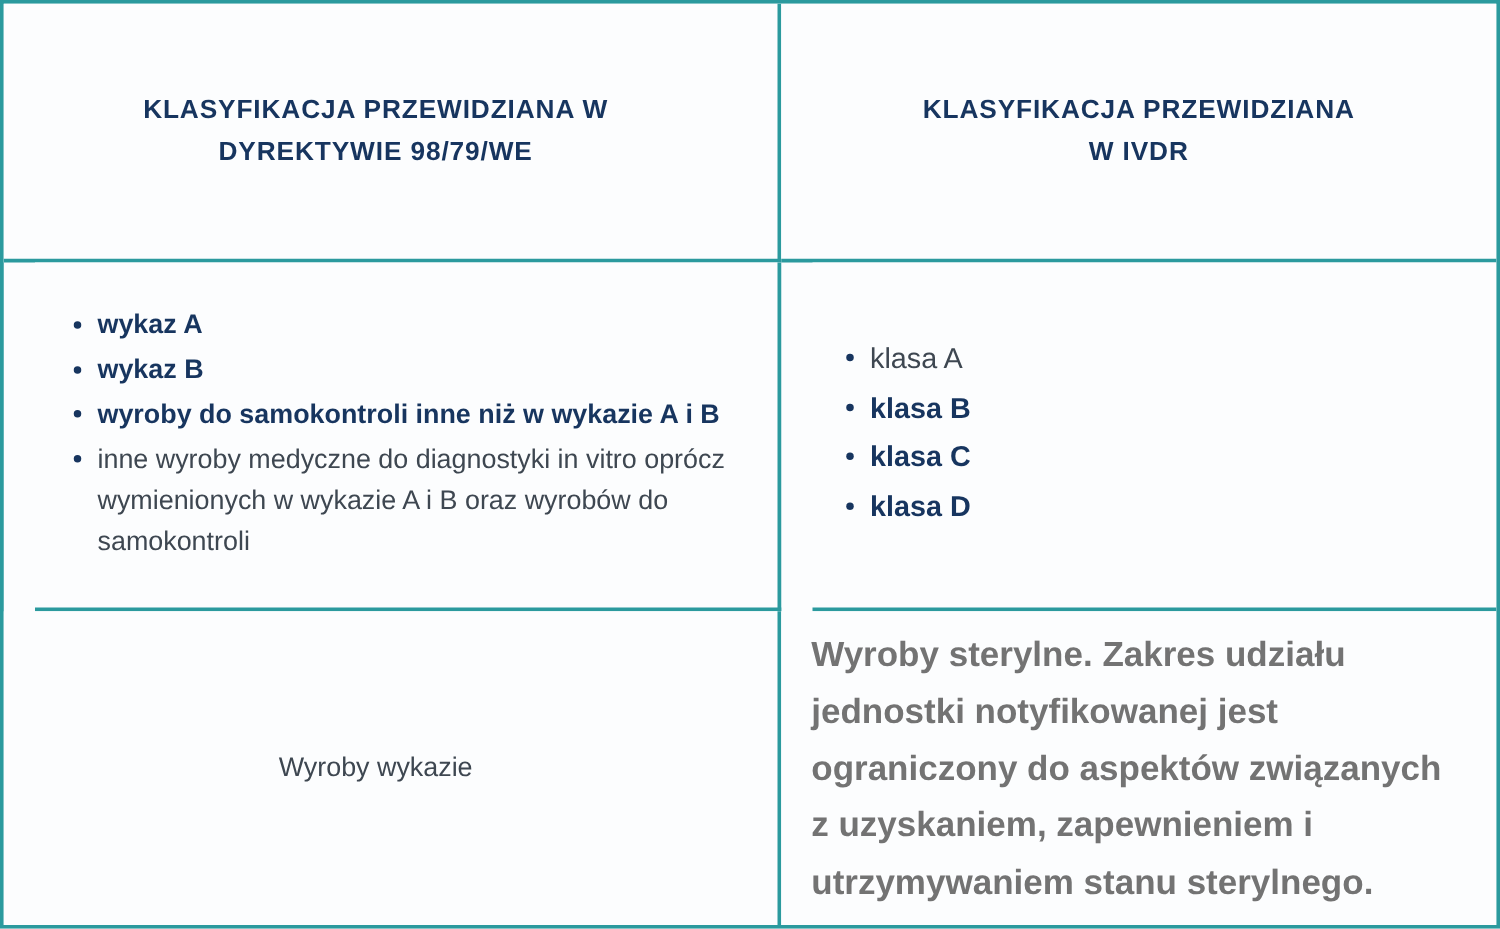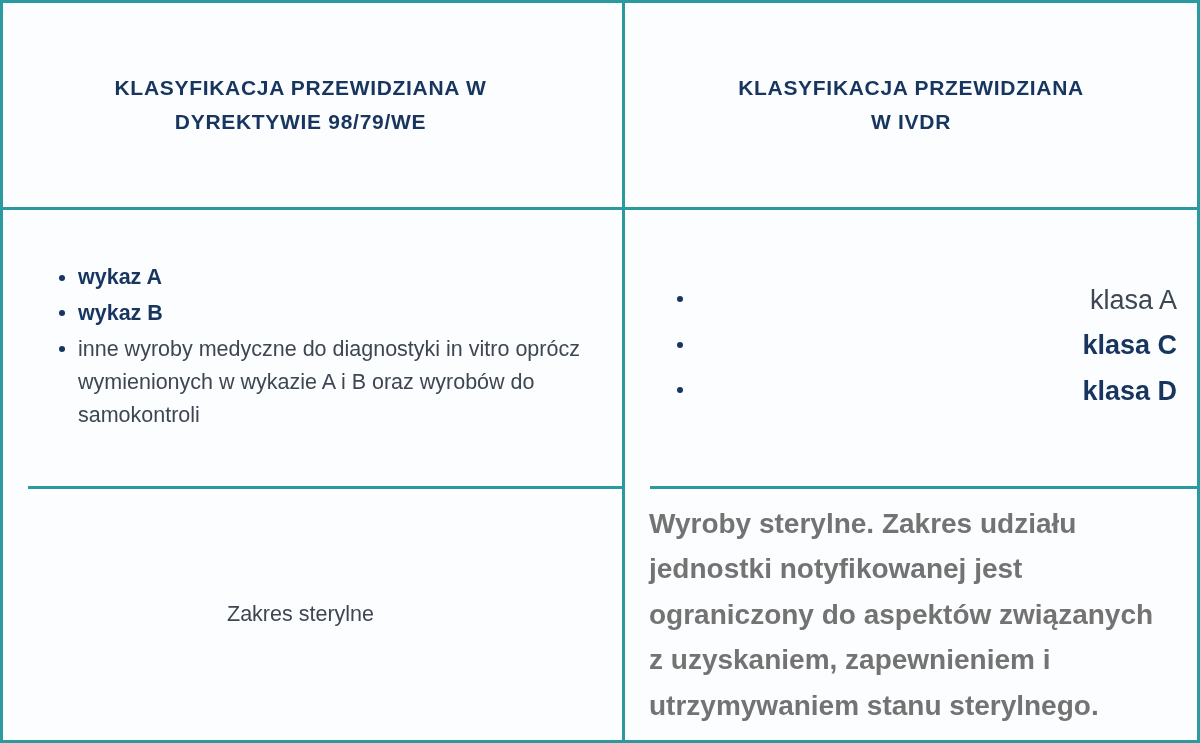--- a/index.html
+++ b/index.html
@@ -88,21 +88,21 @@
     height: 6px;
     border-radius: 50%;
     background: #17355f;
   }
   ul.bullets li.bold {
     color: #17355f;
     font-weight: bold;
   }
 
   .left-list ul.bullets li  { margin-bottom: 3px; font-size: 21.5px; line-height: 1.53; }
-  .right-list ul.bullets li { margin-bottom: 5px; font-size: 27px; line-height: 1.50; text-align: right; }
+  .right-list ul.bullets li { margin-bottom: 5px; font-size: 23px; line-height: 1.50; }
 
   
   .text-cell-center {
     display: flex;
     align-items: center;
     justify-content: center;
     text-align: center;
     padding: 0 40px;
   }
   .plain-text {
@@ -136,33 +136,35 @@
 
   <div class="cell row-head header-cell">
     <div class="header-title">KLASYFIKACJA PRZEWIDZIANA
 W IVDR</div>
   </div>
 
   <div class="cell col-left row-middle list-cell left-list">
     <ul class="bullets">
       <li class="bold">wykaz A</li>
       <li class="bold">wykaz B</li>
+      <li class="bold">wyroby do samokontroli inne niż w wykazie A i B</li>
       <li>inne wyroby medyczne do diagnostyki in vitro oprócz wymienionych w wykazie A i B oraz wyrobów do samokontroli</li>
     </ul>
   </div>
 
   <div class="cell row-middle list-cell right-list">
     <ul class="bullets">
       <li>klasa A</li>
+      <li class="bold">klasa B</li>
       <li class="bold">klasa C</li>
       <li class="bold">klasa D</li>
     </ul>
   </div>
 
   <div class="cell col-left text-cell-center">
-    <div class="plain-text">Zakres sterylne</div>
+    <div class="plain-text">Wyroby wykazie</div>
   </div>
 
   <div class="cell text-cell-body">
     <div class="emphasis-text">Wyroby sterylne. Zakres udziału jednostki notyfikowanej jest ograniczony do aspektów związanych z uzyskaniem, zapewnieniem i utrzymywaniem stanu sterylnego.</div>
   </div>
 
 </div>
 
 </body></html>

